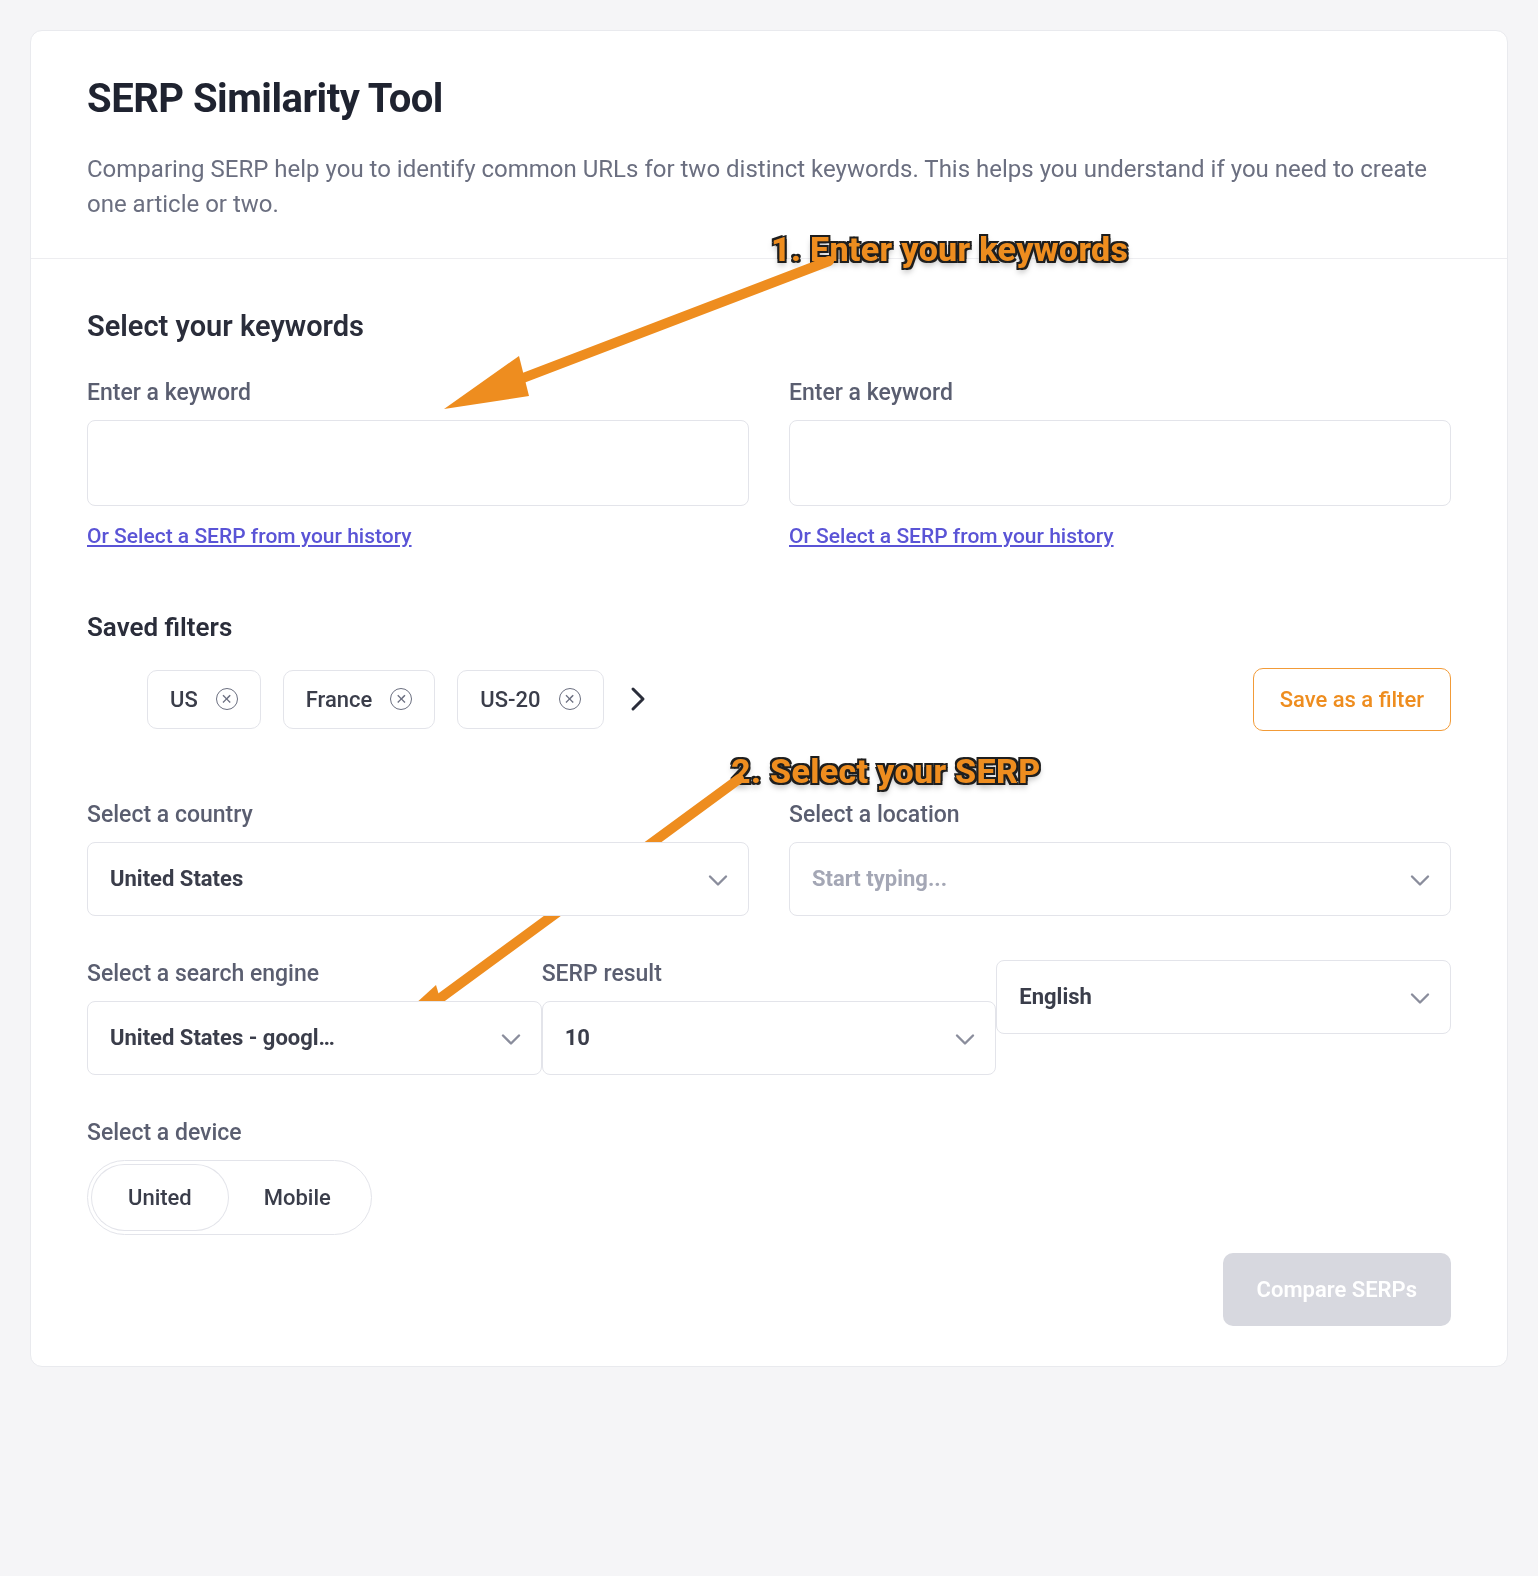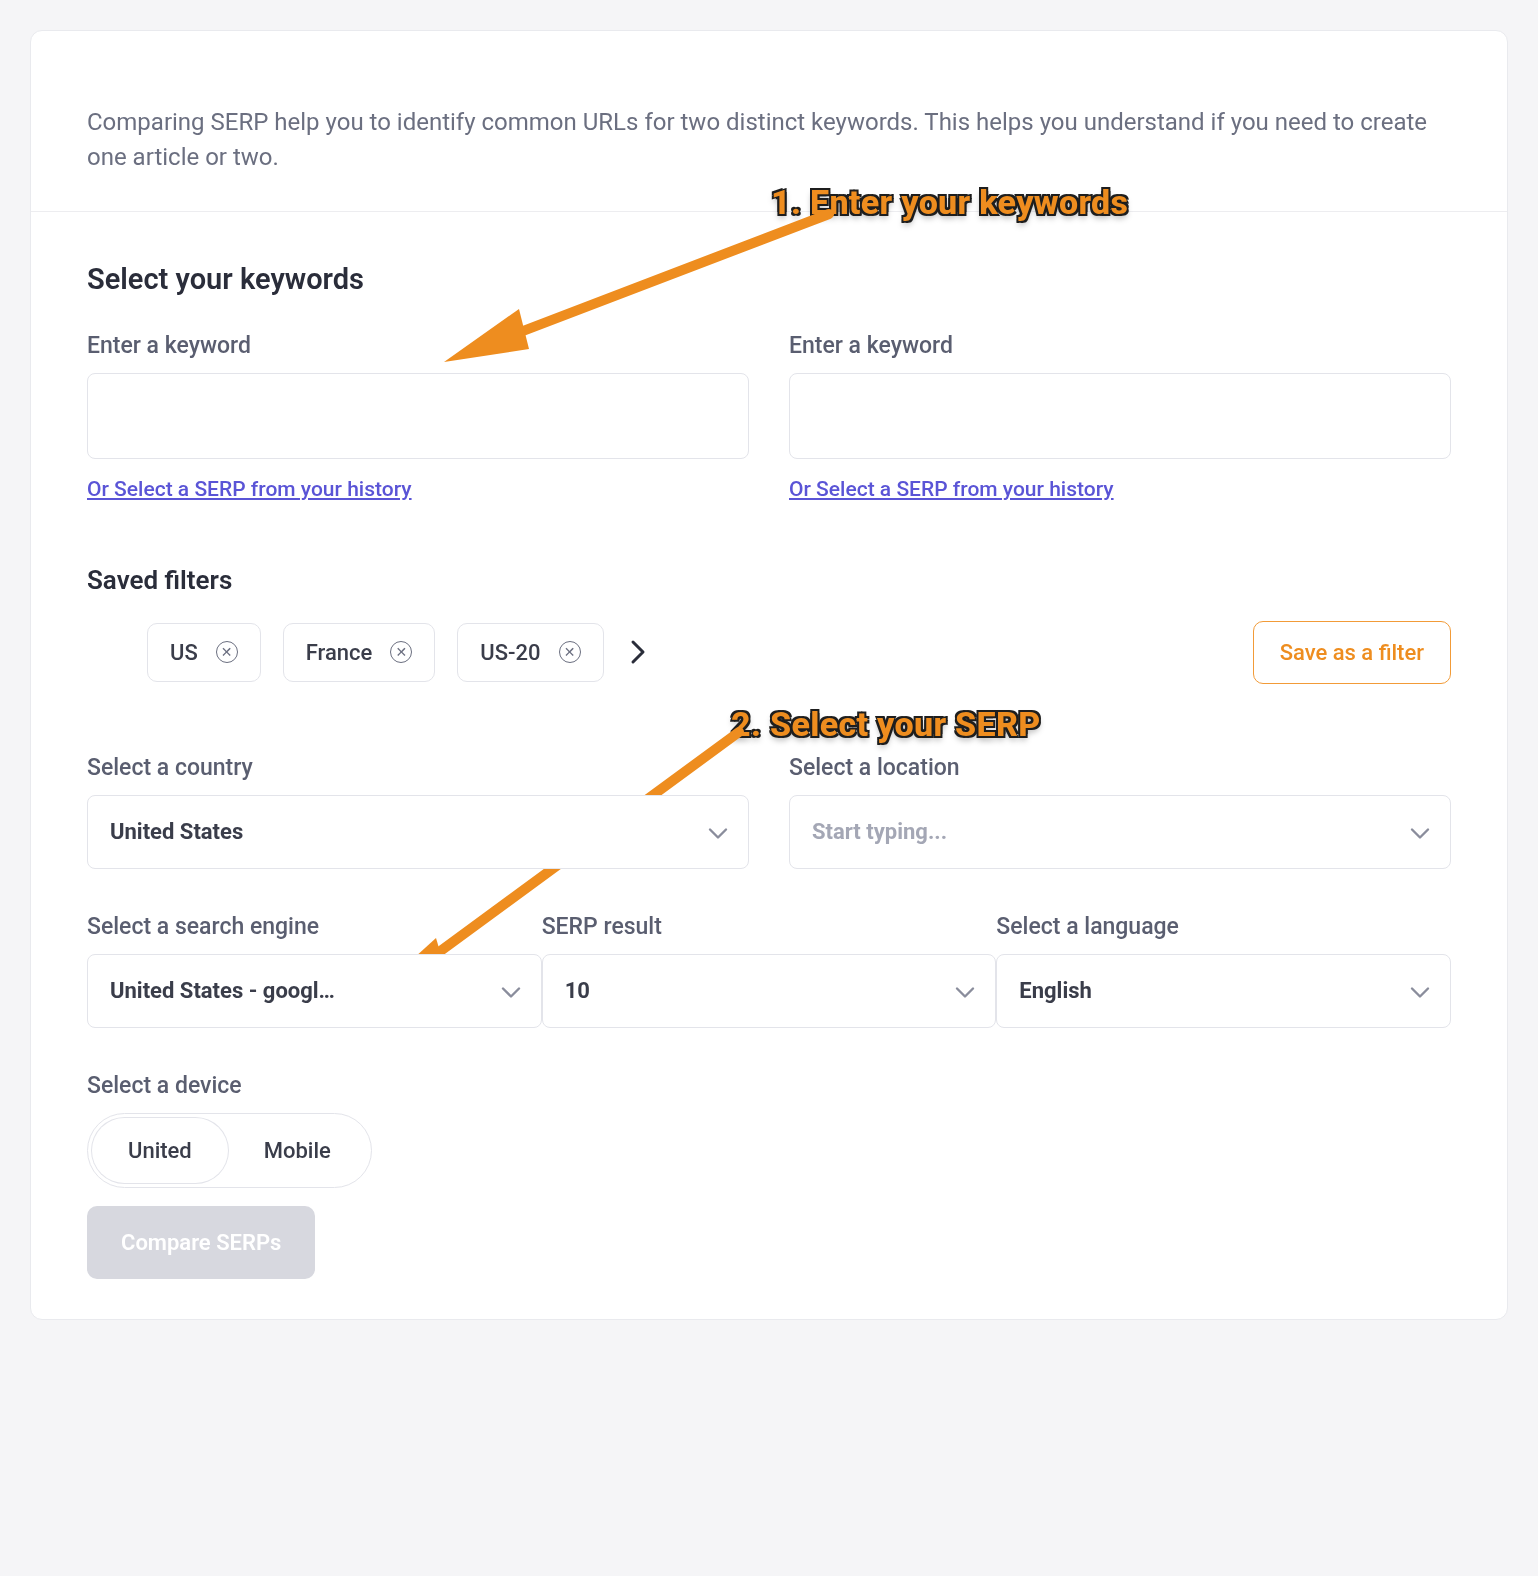--- a/index.html
+++ b/index.html
@@ -26,33 +26,34 @@
   .grid-3 { display: flex; margin-top: 44px; }
   .grid-2 > div, .grid-3 > div { flex: 1; min-width: 0; }
   .select-box { position: relative; width: 100%; height: 74px; border: 1px solid #e3e4ea; border-radius: 8px; background: #fff; display: flex; align-items: center; padding: 0 54px 0 22px; font-size: 22px; color: #3a3d4a; cursor: pointer; font-weight: bold; }
   .select-box.placeholder { color: #a4a7b5; }
   .select-box .chev { position: absolute; right: 20px; top: 50%; transform: translateY(-50%); color: #8a8d9c; }
   .select-box .val { white-space: nowrap; overflow: hidden; text-overflow: ellipsis; display: block; width: 100%; }
   .device-section { margin-top: 44px; }
   .toggle-group { display: inline-flex; border: 1px solid #e3e4ea; border-radius: 999px; padding: 4px; background: #fff; }
   .toggle-btn { padding: 20px 36px; border-radius: 999px; font-size: 22px; color: #3a3d4a; background: transparent; border: none; cursor: pointer; font-weight: 500; }
   .toggle-btn.active { background: #fff; box-shadow: 0 0 0 1px #e3e4ea; }
-  .footer-row { display: flex; margin-top: 18px; }
+  .footer-row { display: flex; justify-content: flex-end; margin-top: 18px; }
   .compare-btn { background: #d7d8df; color: #fff; border: none; border-radius: 10px; padding: 24px 34px; font-size: 22px; font-weight: 600; cursor: not-allowed; }
 
   
   .callout { position: absolute; font-size: 34px; font-weight: 800; color: #ee8d1f; text-shadow: -2px -2px 0 #1e1e1e, 2px -2px 0 #1e1e1e, -2px 2px 0 #1e1e1e, 2px 2px 0 #1e1e1e, 0 4px 6px rgba(0,0,0,0.35); pointer-events: none; white-space: nowrap; letter-spacing: 0.3px; }
   .arrow-wrap { position: absolute; pointer-events: none; }
 </style>
 </head>
 <body>
 
 <div class="card">
 
   <div class="header-section">
+    <h1 class="title">SERP Similarity Tool</h1>
     <p class="subtitle">Comparing SERP help you to identify common URLs for two distinct keywords. This helps you understand if you need to create one article or two.</p>
   </div>
 
   <div class="body-section">
 
     <div class="callout" style="top:-30px; left:740px;">1. Enter your keywords</div>
     <div class="arrow-wrap" style="top:-18px; left:378px;">
       <svg width="430" height="190" viewBox="0 0 430 190">
         <path d="M420 20 L80 150" stroke="#ee8d1f" stroke-width="10" fill="none" stroke-linecap="round"></path>
         <polygon points="35,168 110,115 120,155" fill="#ee8d1f"></polygon>
@@ -148,21 +149,20 @@
         <div class="select-box">
           <span class="val">10</span>
           <span class="chev">
             <svg width="20" height="12" viewBox="0 0 20 12">
                 <path d="M2 2 L10 10 L18 2" stroke="#8a8d9c" stroke-width="2.4" fill="none" stroke-linecap="round" stroke-linejoin="round"></path>
               </svg>
           </span>
         </div>
       </div>
       <div>
-        <div class="field-label">Select a language</div>
         <div class="select-box">
           <span class="val">English</span>
           <span class="chev">
             <svg width="20" height="12" viewBox="0 0 20 12">
                 <path d="M2 2 L10 10 L18 2" stroke="#8a8d9c" stroke-width="2.4" fill="none" stroke-linecap="round" stroke-linejoin="round"></path>
               </svg>
           </span>
         </div>
       </div>
     </div>

